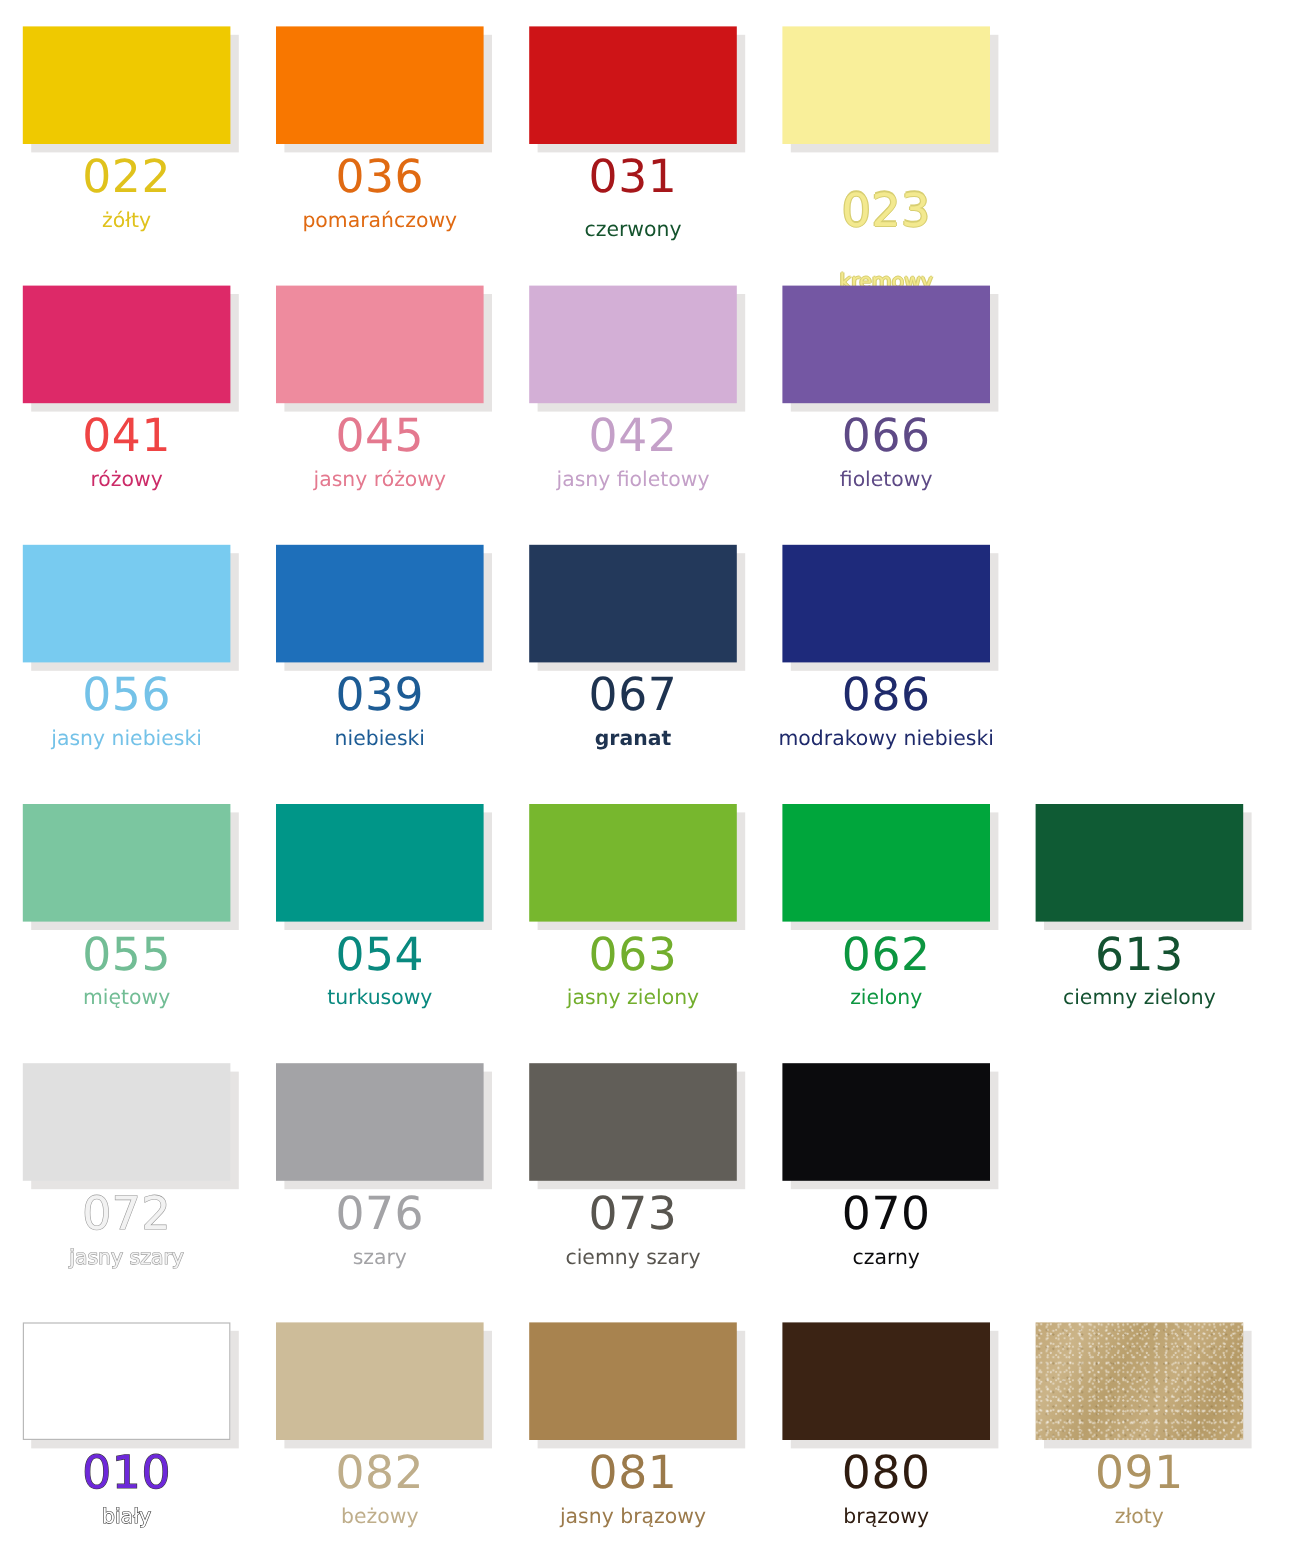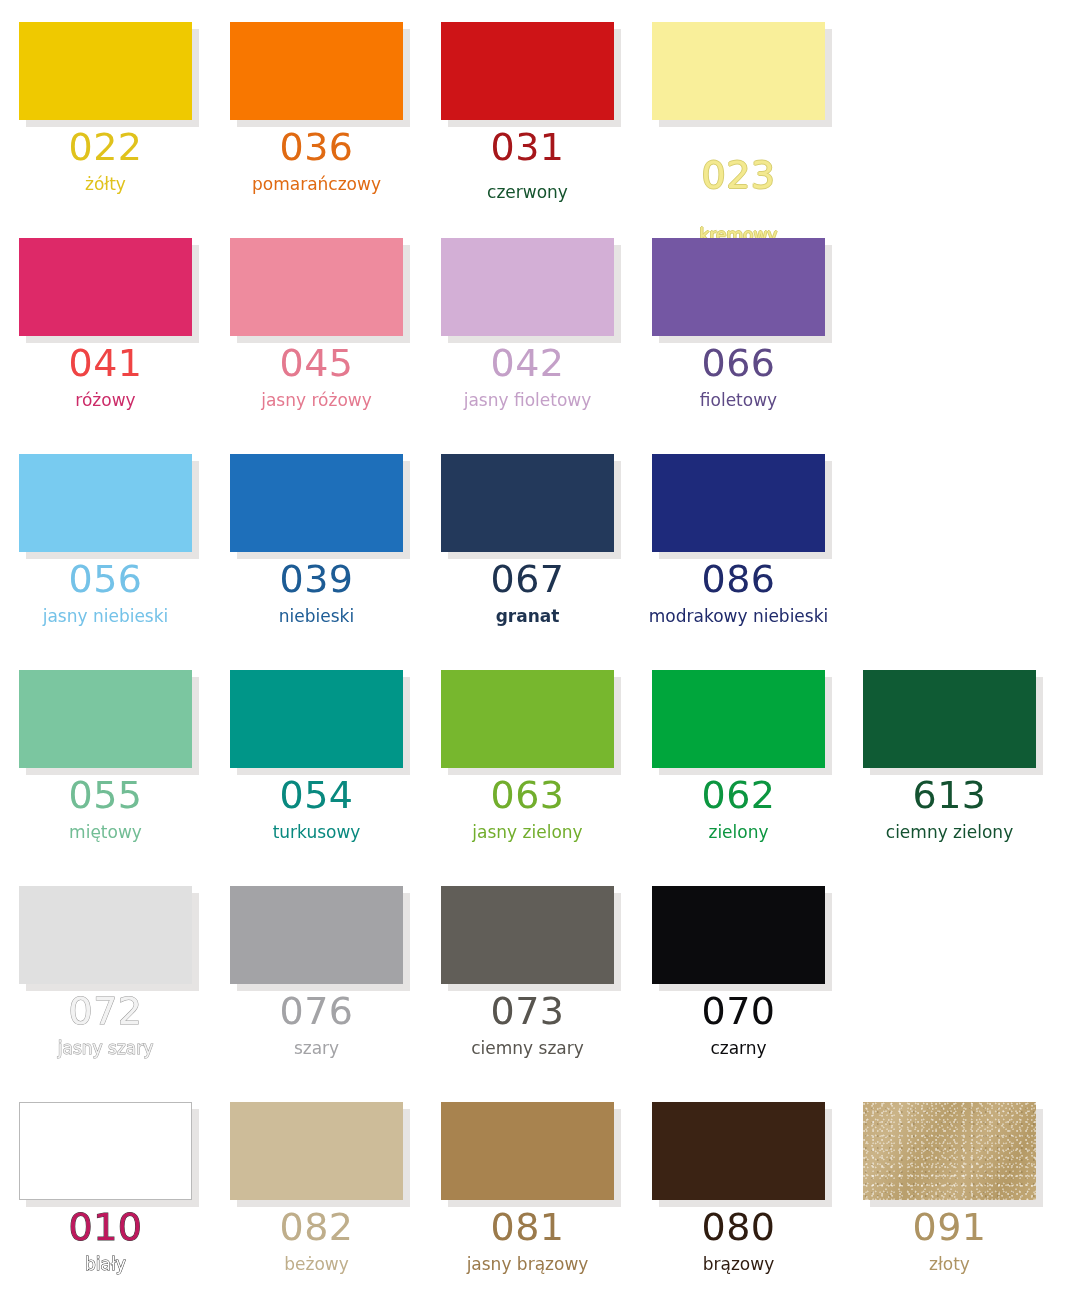--- a/index.html
+++ b/index.html
@@ -301,21 +301,21 @@
         <div class="chip-code" style="color: rgb(11, 11, 13);">070</div>
         <div class="chip-name" style="color: rgb(11, 11, 13);">czarny</div>
       </div>
     </div>
     <div class="swatch-row">
       <div class="swatch-cell">
         <div class="chip-wrap">
           <div class="chip-shadow" style="background: rgb(230, 228, 227);"></div>
           <div class="chip bordered" style="background: rgb(255, 255, 255);"></div>
         </div>
-        <div class="chip-code outline-dark" style="color: #be185d;">010</div>
+        <div class="chip-code outline-dark" style="color: #6d28d9;">010</div>
         <div class="chip-name outline-dark" style="color: rgb(255, 255, 255);">biały</div>
       </div>
       <div class="swatch-cell">
         <div class="chip-wrap">
           <div class="chip-shadow" style="background: rgb(230, 228, 227);"></div>
           <div class="chip" style="background: rgb(205, 188, 153);"></div>
         </div>
         <div class="chip-code" style="color: rgb(191, 174, 139);">082</div>
         <div class="chip-name" style="color: rgb(191, 174, 139);">beżowy</div>
       </div>

